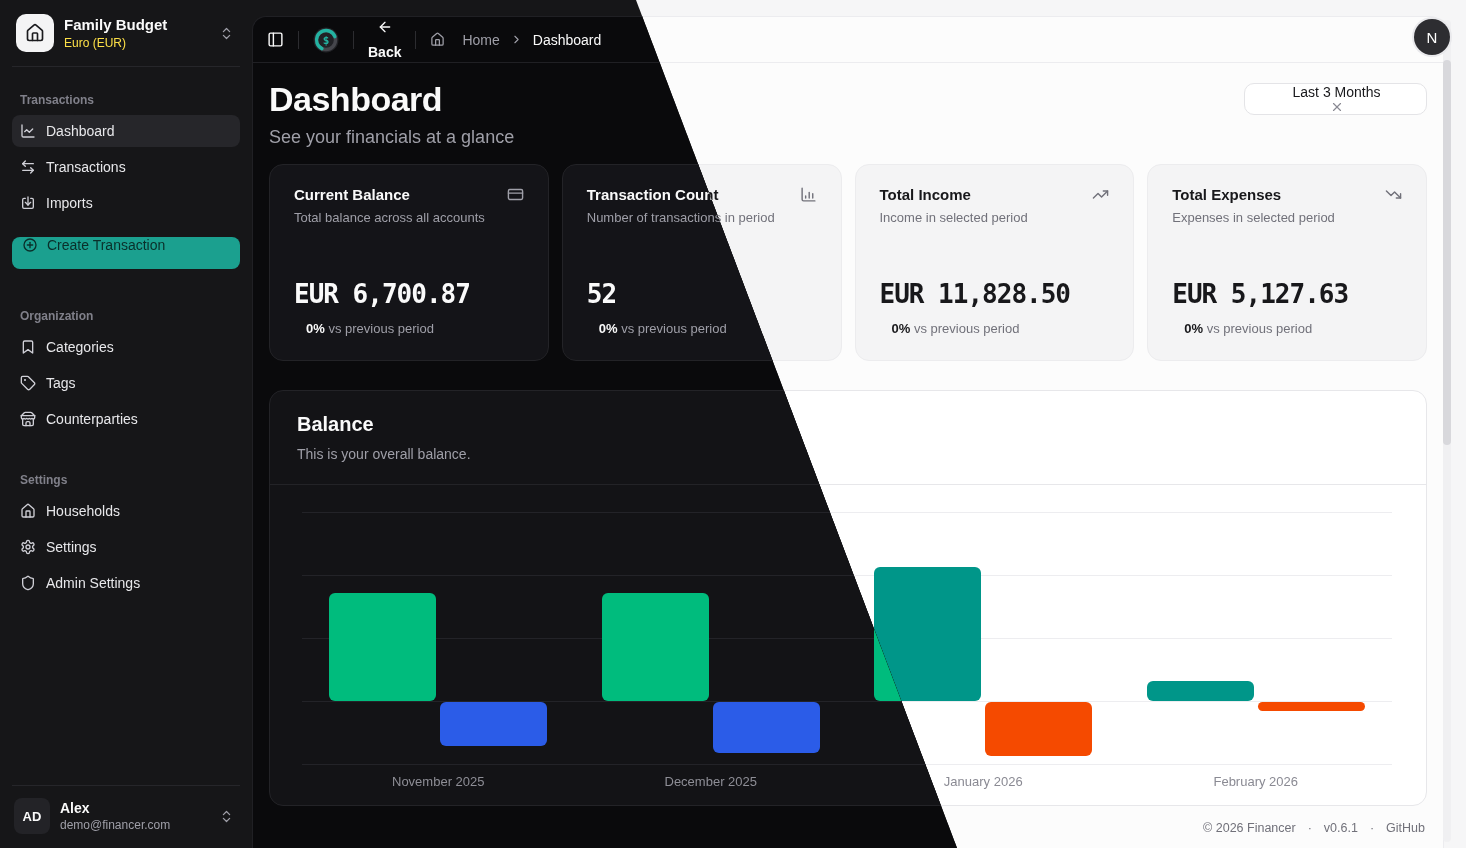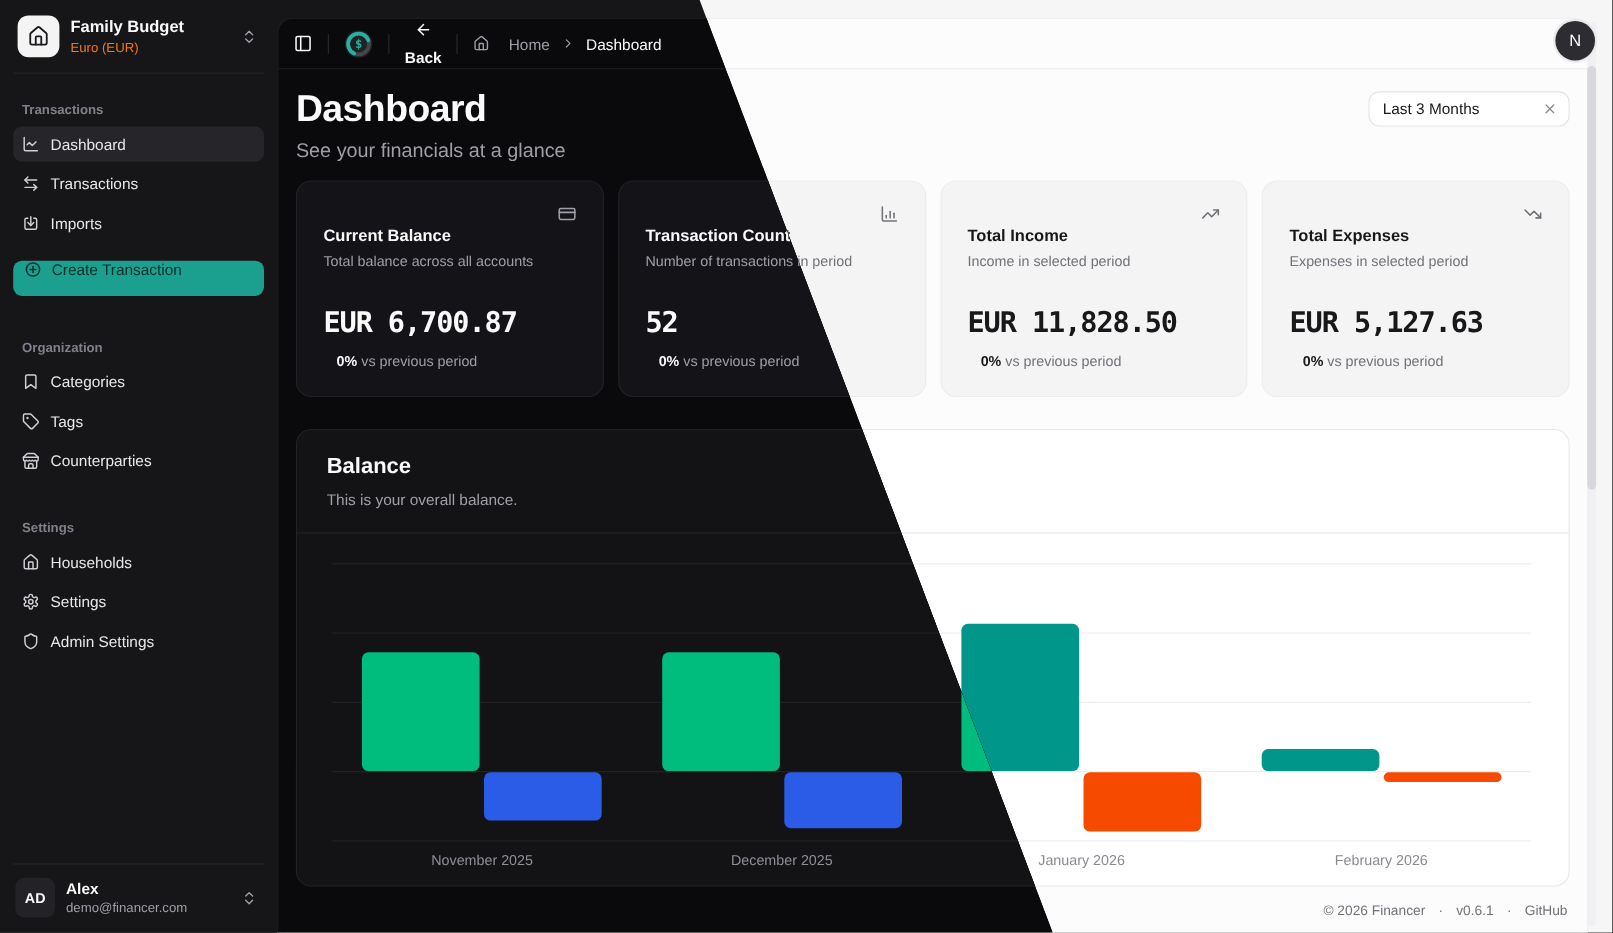--- a/index.html
+++ b/index.html
@@ -30,21 +30,21 @@
   button{background:none;border:none;padding:0;font:inherit;cursor:pointer;color:inherit;}
 
   
   .sidebar{position:absolute;left:0;top:0;bottom:0;width:252px;background:#161618;
            padding:10px 12px 12px;display:flex;flex-direction:column;color:#e4e4e7;}
   .ws{display:flex;align-items:center;gap:10px;padding:4px 6px 12px 4px;}
   .ws-badge{width:38px;height:38px;border-radius:10px;background:#f4f4f5;color:#1b1b1e;
             display:flex;align-items:center;justify-content:center;flex:0 0 auto;}
   .ws-text{flex:1;min-width:0;}
   .ws-name{font-size:15px;font-weight:700;color:#fafafa;line-height:1.2;}
-  .ws-cur{font-size:12px;color:#f97316;margin-top:2px;}
+  .ws-cur{font-size:12px;color:#fde047;margin-top:2px;}
   .ws-chev{color:#9f9fa8;flex:0 0 auto;}
   .sb-div{height:1px;background:#26262a;margin:2px 0;}
   .sb-label{font-size:12px;font-weight:600;color:#80808a;padding:0 8px;margin:22px 0 8px;}
   .sb-label.first{margin-top:24px;}
   .sb-item{display:flex;align-items:center;gap:10px;height:32px;padding:0 8px;border-radius:8px;
            font-size:14px;color:#e7e7ea;margin-bottom:4px;width:100%;text-align:left;}
   .sb-item svg{color:#cfcfd6;flex:0 0 auto;}
   .sb-item.active{background:#26262a;}
   .create-btn{display:flex;align-items:flex-start;gap:9px;height:32px;padding:0 10px;margin-top:14px;
               border-radius:8px;background:#1ba08f;color:#0a2f2a;font-size:14px;font-weight:500;width:100%;}
@@ -66,28 +66,28 @@
   .crumbs{display:flex;align-items:center;gap:10px;font-size:14px;color:var(--muted);}
   .crumb-home{display:flex;align-items:center;gap:17px;color:var(--muted);}
   .crumb-current{color:var(--text);font-weight:500;}
 
   .content{padding:18px 16px 0;}
   .page-head{display:flex;justify-content:space-between;align-items:flex-start;}
   .page-title{font-size:34px;font-weight:800;letter-spacing:-0.5px;line-height:1.1;color:var(--text);}
   .page-sub{font-size:18px;color:var(--muted);margin-top:9px;}
   .chip{width:183px;height:32px;border-radius:10px;border:1px solid var(--chip-border);
         background:var(--chip-bg);display:flex;align-items:center;justify-content:space-between;
-        padding:0 10px 0 12px;font-size:14px;color:var(--text);margin-top:2px;}
+        padding:0 10px 0 12px;font-size:14px;color:var(--text);margin-top:2px;flex-direction:column;}
   .chip-x{color:var(--muted2);display:flex;}
 
   .stats{margin-top:16px;display:grid;grid-template-columns:repeat(4,1fr);gap:13px;}
   .card{height:197px;border-radius:14px;background:var(--card);border:1px solid var(--card-border);
         padding:21px 24px;position:relative;}
   .card-head{display:flex;justify-content:space-between;align-items:flex-start;}
-  .card-title{font-size:15px;font-weight:600;color:var(--text);margin-top:20px;}
+  .card-title{font-size:15px;font-weight:600;color:var(--text);}
   .card-icon{color:var(--muted);}
   .card-sub{font-size:13px;color:var(--muted);margin-top:7px;}
   .card-value{position:absolute;left:24px;top:114px;font-family:"DejaVu Sans Mono",monospace;
               font-weight:700;font-size:26px;letter-spacing:-1px;color:var(--text);white-space:nowrap;}
   .card-foot{position:absolute;left:36px;top:156px;font-size:13px;color:var(--muted);}
   .card-foot b{color:var(--text);font-weight:700;}
 
   .balance-card{margin-top:29px;height:416px;border-radius:14px;background:var(--bcard);
                 border:1px solid var(--bcard-border);position:relative;overflow:hidden;}
   .balance-head{padding:22px 27px;}

